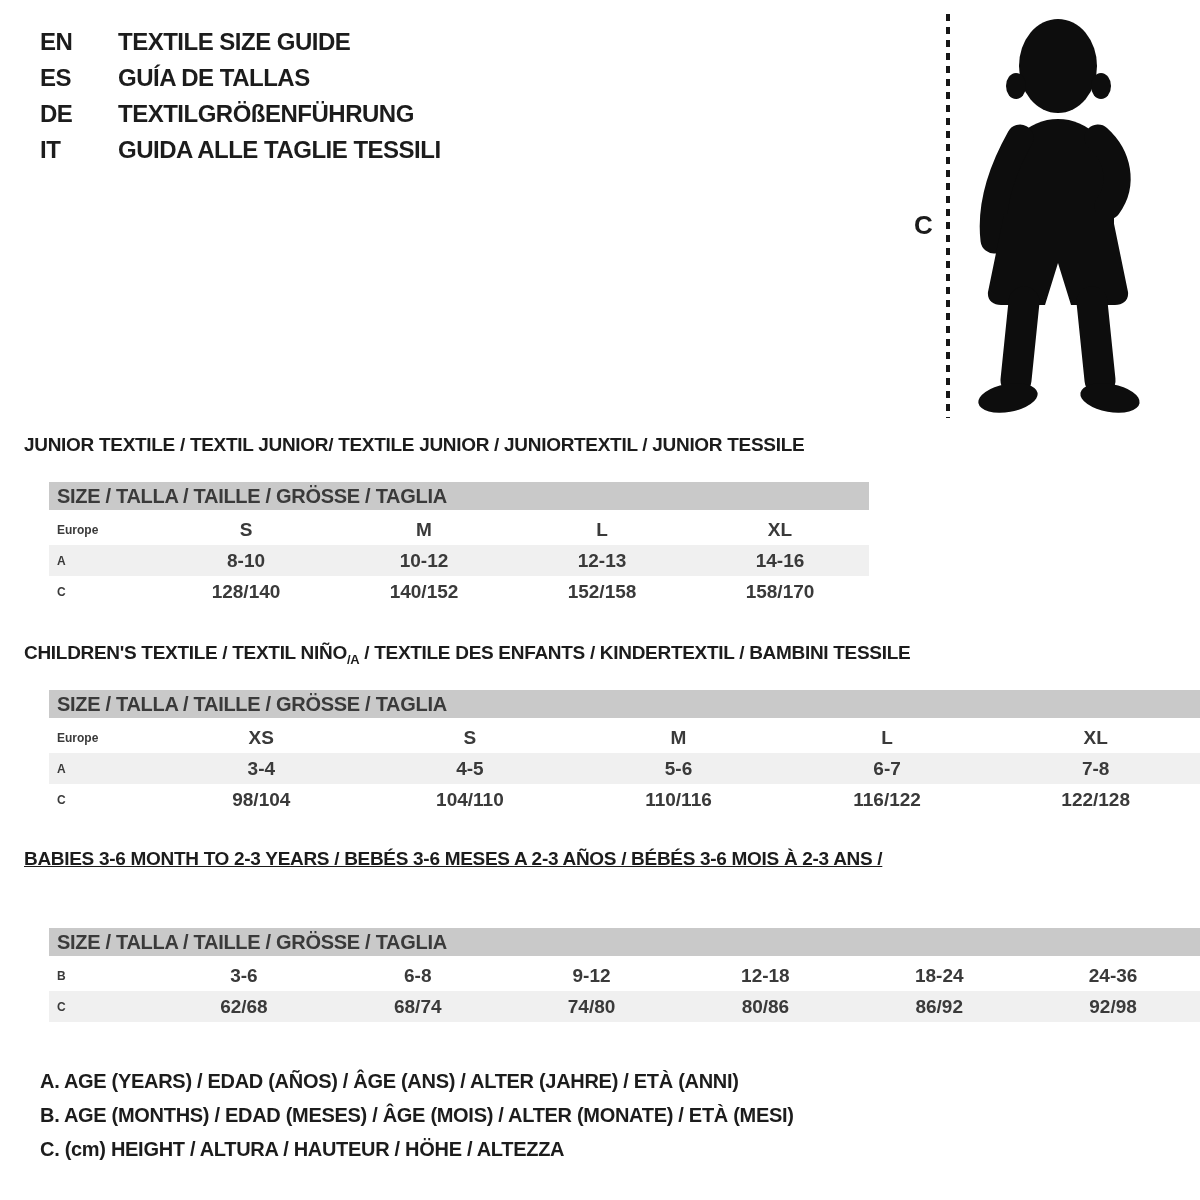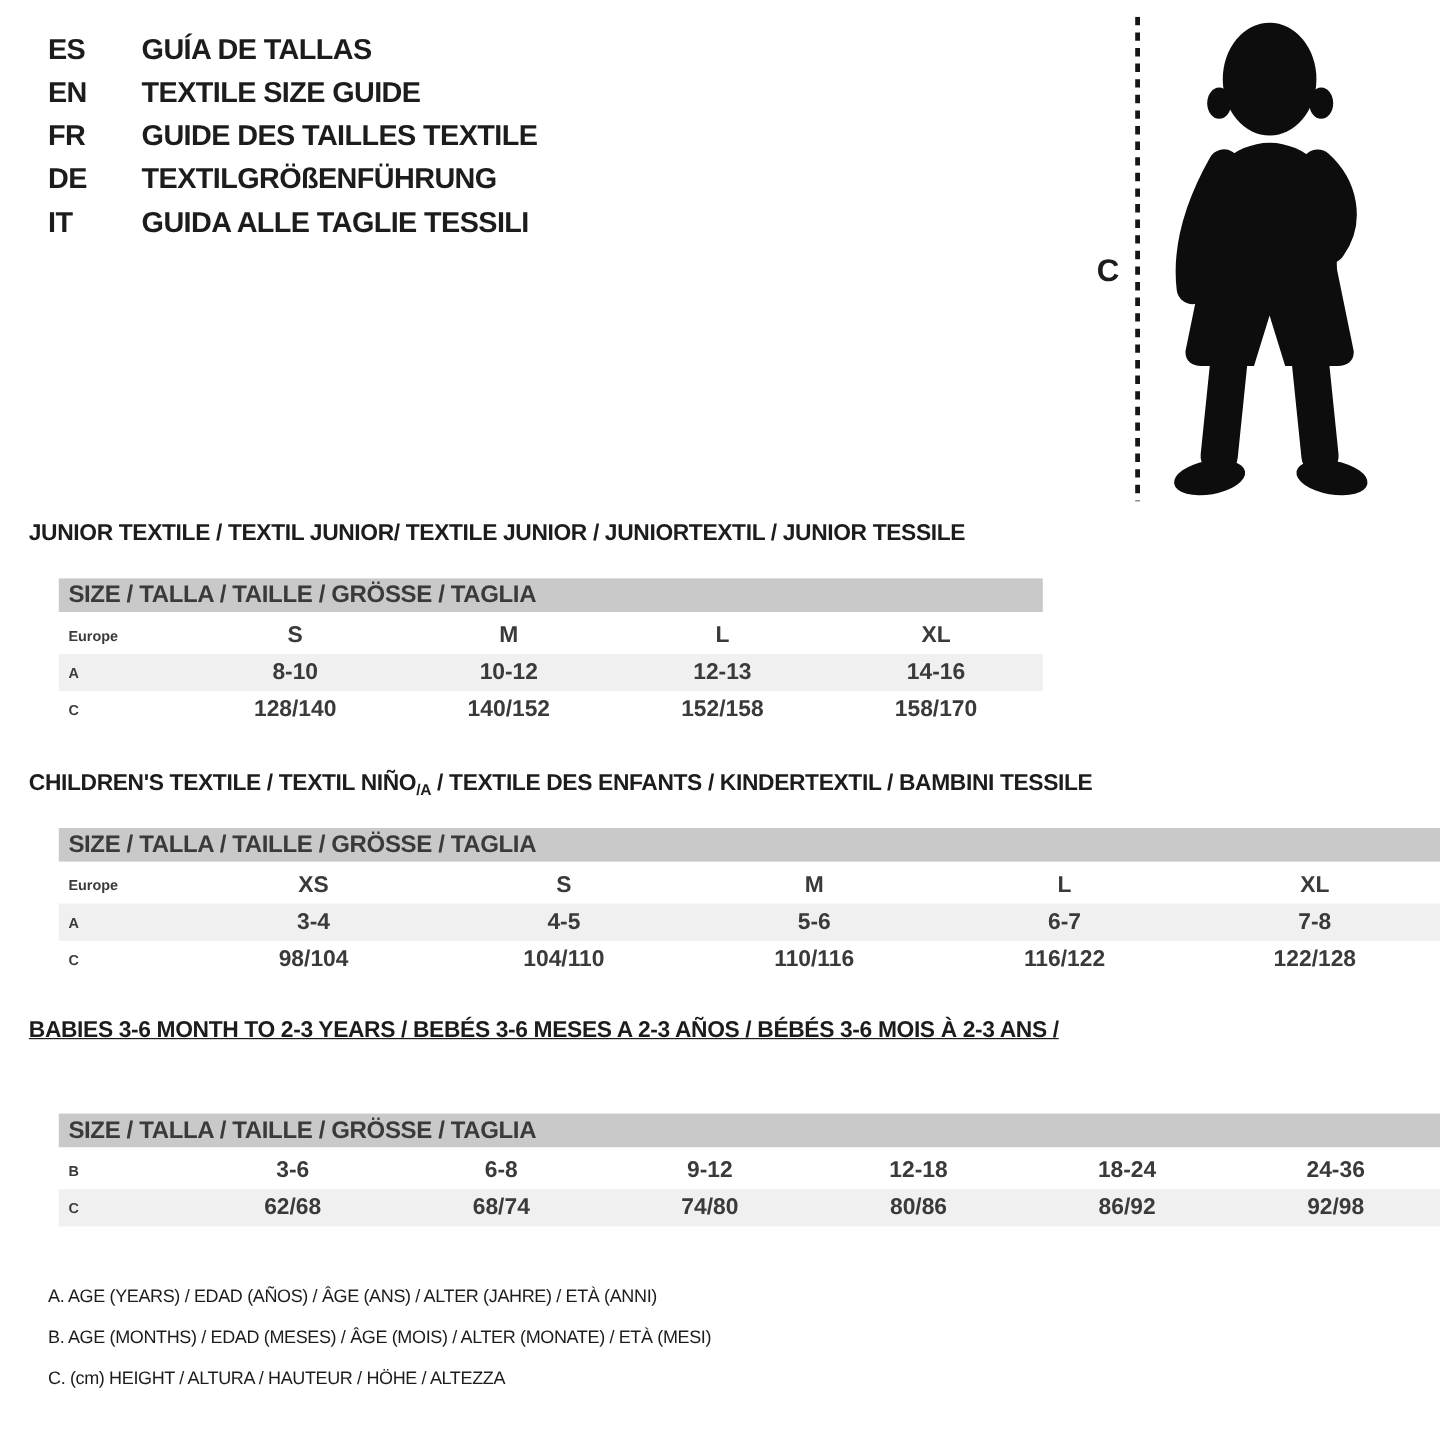--- a/index.html
+++ b/index.html
@@ -38,39 +38,35 @@
   .t-babies{top:928px;width:1151px;}
 
   .size-bar{height:28px;background:var(--bar-bg);color:var(--table-ink);font-weight:bold;font-size:20px;letter-spacing:-0.3px;line-height:28px;padding-left:8px;margin-bottom:4px;}
   .trow{display:flex;height:31px;align-items:center;}
   .trow.shaded{background:var(--row-shade);}
   .rlabel{width:108px;padding-left:8px;font-weight:bold;font-size:12px;color:var(--table-ink);}
   .cell{flex:1;text-align:center;font-weight:bold;font-size:19px;color:var(--table-ink);}
 
   
   .legend{position:absolute;left:40px;top:1064px;}
-  .legend-line{height:34px;line-height:34px;font-weight:normal;font-size:15px;letter-spacing:-0.3px;color:var(--ink);white-space:nowrap;}
+  .legend-line{height:34px;line-height:34px;font-weight:bold;font-size:20px;letter-spacing:-0.3px;color:var(--ink);white-space:nowrap;}
 </style>
 </head>
 <body>
 
 <div class="page">
 
   <div class="lang-block">
     <div class="lang-row">
-      <span class="lang-code">ES</span>
-      <span class="lang-title">GUÍA DE TALLAS</span>
-    </div>
-    <div class="lang-row">
       <span class="lang-code">EN</span>
       <span class="lang-title">TEXTILE SIZE GUIDE</span>
     </div>
     <div class="lang-row">
-      <span class="lang-code">FR</span>
-      <span class="lang-title">GUIDE DES TAILLES TEXTILE</span>
+      <span class="lang-code">ES</span>
+      <span class="lang-title">GUÍA DE TALLAS</span>
     </div>
     <div class="lang-row">
       <span class="lang-code">DE</span>
       <span class="lang-title">TEXTILGRÖßENFÜHRUNG</span>
     </div>
     <div class="lang-row">
       <span class="lang-code">IT</span>
       <span class="lang-title">GUIDA ALLE TAGLIE TESSILI</span>
     </div>
   </div>

